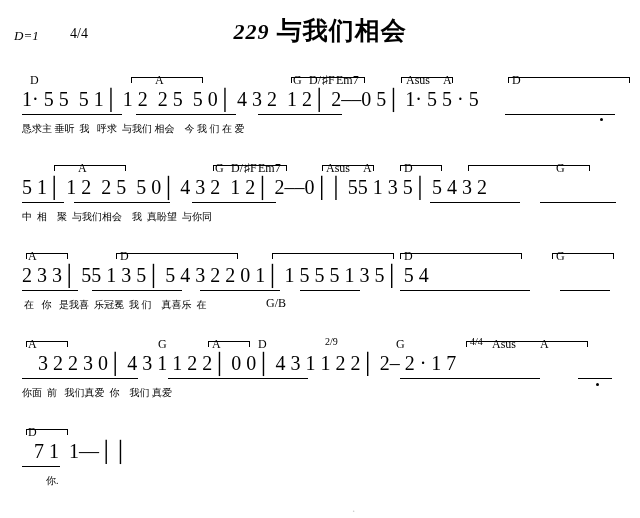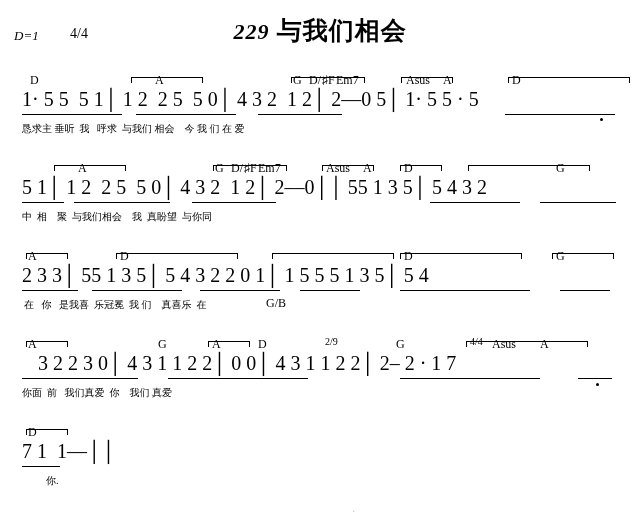--- a/index.html
+++ b/index.html
@@ -197,19 +197,19 @@
     <div class="dotlow" style="left:596px;top:47px;"></div>
 
     <div class="lyrics" style="top:50px;left:22px;">你面&nbsp;&nbsp;前&nbsp;&nbsp;&nbsp;我们真爱&nbsp;&nbsp;你&nbsp;&nbsp;&nbsp;&nbsp;我们&nbsp;真爱</div>
   </div>
 
   <div class="system" style="top:424px;">
     <div class="chords">
       <div class="brk" style="left:26px;top:5px;width:40px;"></div>
       <div class="chord" style="left:28px;top:2px;">D</div>
     </div>
-    <div class="notes" style="top:16px;left:22px;">7&nbsp;1&nbsp;&nbsp;1––││</div>
+    <div class="notes" style="top:16px;left:34px;">7&nbsp;1&nbsp;&nbsp;1––││</div>
     <div class="beam" style="left:22px;top:42px;width:38px;"></div>
     <div class="lyrics" style="top:50px;left:46px;">你.</div>
   </div>
 
   <div class="fade" style="left:352px;top:500px;">.</div>
 </div>
 
 </body></html>

